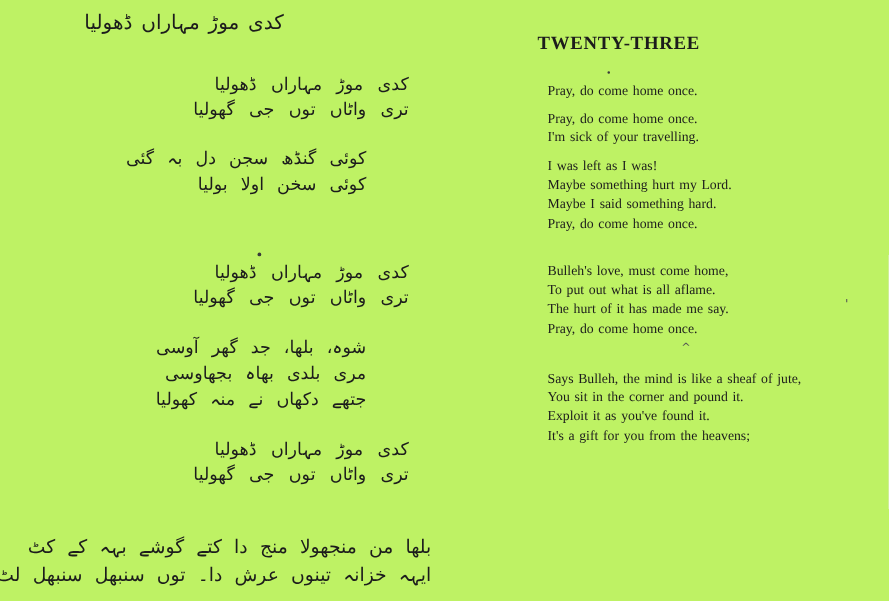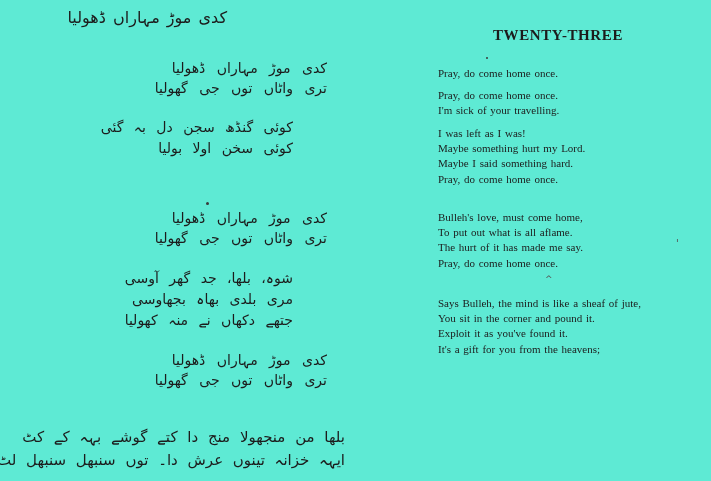--- a/index.html
+++ b/index.html
@@ -4,21 +4,21 @@
 <style>
   html, body {
     margin: 0;
     padding: 0;
     background: #e8e8e8;
   }
   .page {
     position: relative;
     width: 711px;
     height: 481px;
-    background: #5eead4;
+    background: #bef264;
     overflow: hidden;
     color: #1c1c1c;
   }
 
   
   .u-block {
     position: absolute;
     direction: rtl;
     text-align: right;
     white-space: nowrap;
@@ -56,21 +56,20 @@
     line-height: 23px;
     word-spacing: 5px;
   }
 
   
   .e-title {
     position: absolute;
     top: 27px;
     left: 430px;
     width: 256px;
-    text-align: center;
     font-family: "Liberation Serif", serif;
     font-weight: bold;
     font-size: 15px;
     letter-spacing: 0.6px;
     white-space: nowrap;
   }
   .e-stanza {
     position: absolute;
     left: 438px;
     font-family: "Liberation Serif", serif;

